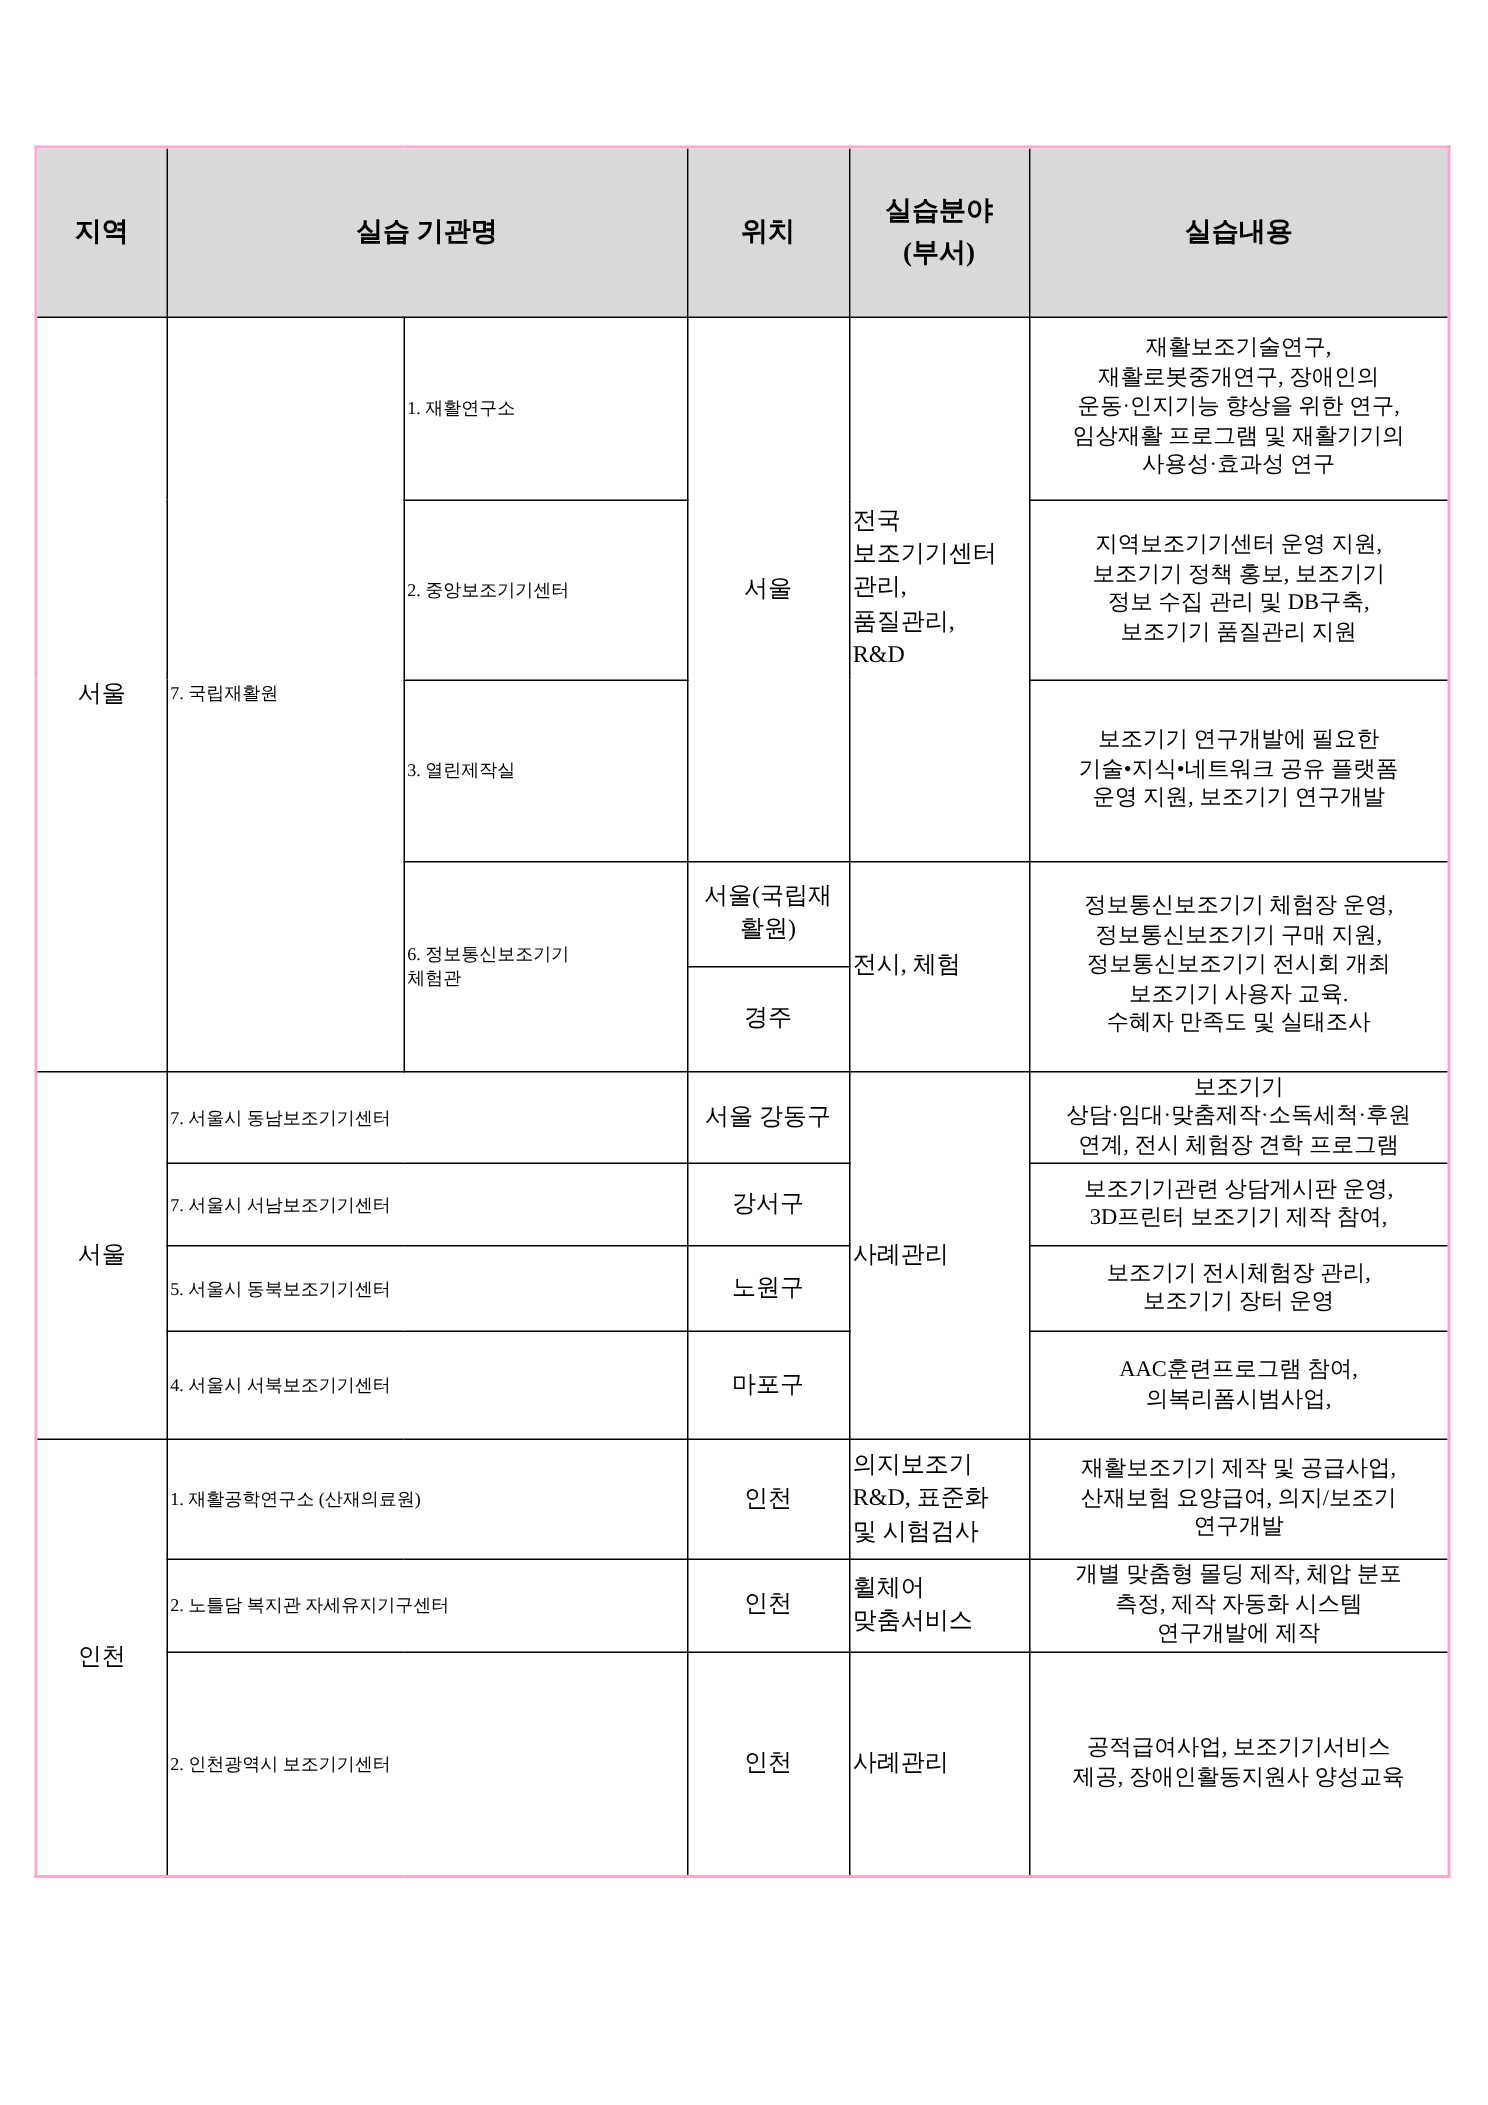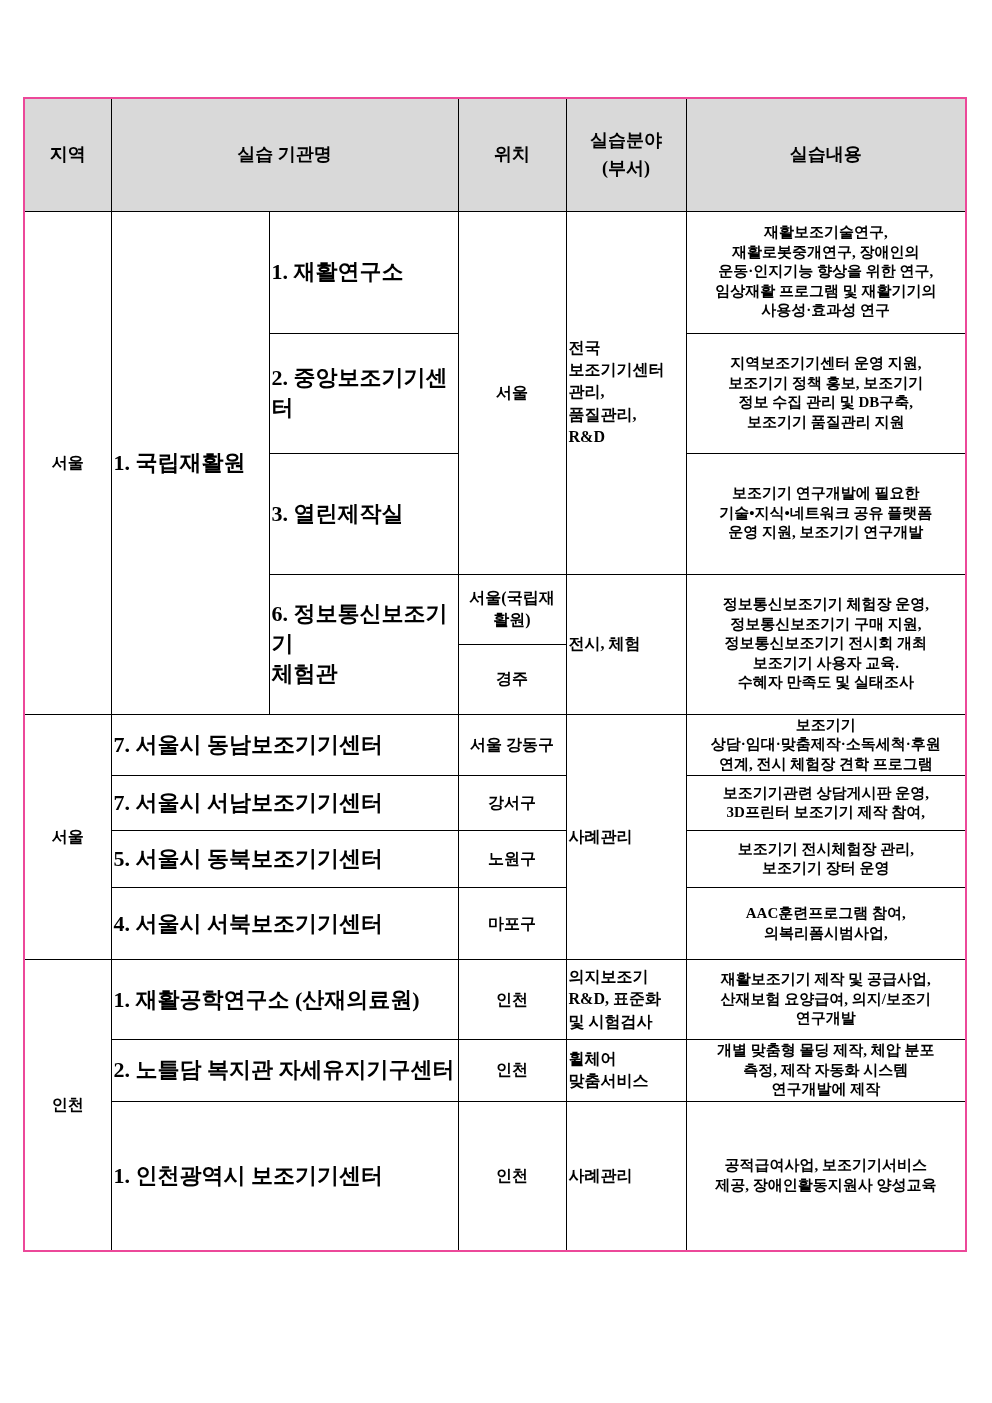--- a/index.html
+++ b/index.html
@@ -14,45 +14,45 @@
     font-family: "Liberation Serif", "DejaVu Serif", serif;
     color: #000000;
   }
   table.doc-table {
     position: absolute;
     left: 23px;
     top: 97px;
     width: 942px;
     border-collapse: collapse;
     table-layout: fixed;
-    border: 2px solid #ec4899;
+    border: 2px solid #f9a8d4;
   }
   .doc-table td, .doc-table th {
     border: 1px solid #000000;
     vertical-align: middle;
     white-space: pre-line;
     overflow: hidden;
     padding: 1px 2px;
-    font-weight: bold;
+    font-weight: normal;
   }
   .doc-table th.hdr {
     background: #d9d9d9;
     font-weight: bold;
     font-size: 18px;
     text-align: center;
     line-height: 1.55;
   }
   .c-center {
     text-align: center;
     font-size: 16px;
     line-height: 1.35;
   }
   .c-left {
     text-align: left;
-    font-size: 22px;
+    font-size: 12px;
     line-height: 1.35;
     padding-left: 4px;
   }
   .c-field {
     text-align: left;
     font-size: 16px;
     line-height: 1.4;
   }
   .c-content {
     text-align: center;
@@ -78,21 +78,21 @@
     <th class="hdr">지역</th>
     <th class="hdr" colspan="2">실습 기관명</th>
     <th class="hdr">위치</th>
     <th class="hdr">실습분야
 (부서)</th>
     <th class="hdr">실습내용</th>
   </tr>
 
   <tr style="height:122px">
     <td class="c-center" rowspan="5">서울</td>
-    <td class="c-left" rowspan="5">1. 국립재활원</td>
+    <td class="c-left" rowspan="5">7. 국립재활원</td>
     <td class="c-left">1. 재활연구소</td>
     <td class="c-center" rowspan="3">서울</td>
     <td class="c-field" rowspan="3">전국
 보조기기센터
 관리,
 품질관리,
 R&amp;D</td>
     <td class="c-content">재활보조기술연구,
 재활로봇중개연구, 장애인의
 운동·인지기능 향상을 위한 연구,
@@ -170,20 +170,20 @@
   <tr style="height:60px">
     <td class="c-left" colspan="2">2. 노틀담 복지관 자세유지기구센터</td>
     <td class="c-center">인천</td>
     <td class="c-field">휠체어
 맞춤서비스</td>
     <td class="c-content">개별 맞춤형 몰딩 제작, 체압 분포
 측정, 제작 자동화 시스템
 연구개발에 제작</td>
   </tr>
   <tr style="height:150px">
-    <td class="c-left" colspan="2">1. 인천광역시 보조기기센터</td>
+    <td class="c-left" colspan="2">2. 인천광역시 보조기기센터</td>
     <td class="c-center">인천</td>
     <td class="c-field">사례관리</td>
     <td class="c-content">공적급여사업, 보조기기서비스
 제공, 장애인활동지원사 양성교육</td>
   </tr>
 </tbody>
   </table>
 
 </body></html>

